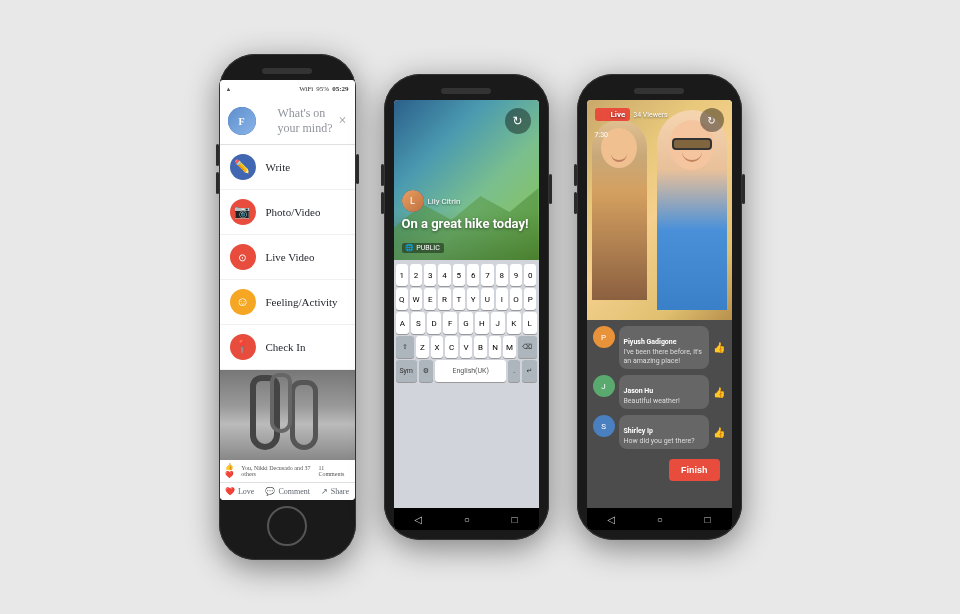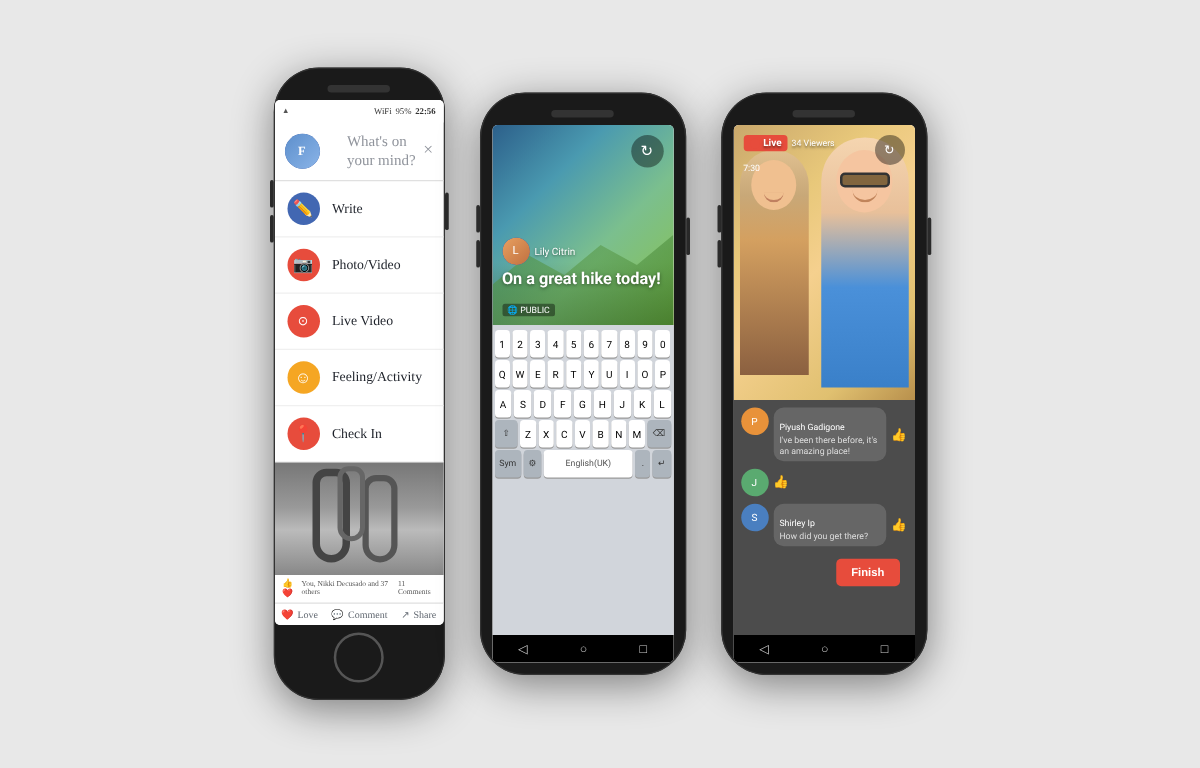--- a/index.html
+++ b/index.html
@@ -425,21 +425,21 @@
       display: flex; align-items: center; justify-content: center;
     }
     .comment-bubble {
       background: rgba(255,255,255,0.15);
       border-radius: 8px;
       padding: 3px 5px;
       flex: 1;
     }
     .comment-name {
       font-size: 7px;
-      font-weight: normal;
+      font-weight: bold;
       color: #fff;
       text-align: right;
     }
     .comment-text {
       font-size: 7px;
       color: #ddd;
       line-height: 1.3;
     }
     .comment-like {
       color: #aaa;
@@ -499,21 +499,21 @@
     <div class="phone-btn-left vol-up" style="position:absolute;left:-3px;top:90px;width:3px;height:22px;background:#2a2a2a;border-radius:2px;"></div>
     <div class="phone-btn-left vol-down" style="position:absolute;left:-3px;top:118px;width:3px;height:22px;background:#2a2a2a;border-radius:2px;"></div>
     <div class="phone-btn-side power" style="position:absolute;right:-3px;top:100px;width:3px;height:30px;background:#2a2a2a;border-radius:2px;"></div>
     <div class="phone-speaker-top"></div>
     <div class="phone-screen">
 
       <div class="status-bar">
         <span style="font-size:6px;color:#555;">▲</span>
         <span style="font-size:7px;color:#333;margin-left:auto;">WiFi</span>
         <span style="font-size:7px;color:#333;">95%</span>
-        <span style="font-size:7px;color:#333;font-weight:600;">22:56</span>
+        <span style="font-size:7px;color:#333;font-weight:600;">05:29</span>
       </div>
 
       <div class="composer-header">
         <div class="avatar-small">
           <div class="avatar-fb">F</div>
         </div>
         <span class="composer-placeholder">What's on your mind?</span>
         <span class="close-btn">×</span>
       </div>
 
@@ -716,20 +716,24 @@
             <span class="comment-name">Piyush Gadigone</span>
             <div class="comment-text">I've been there before, it's an amazing place!</div>
           </div>
           <span class="comment-like comment-like-active">👍</span>
         </div>
 
         <div class="comment-item">
           <div class="comment-avatar" style="background:#5aaa70;">
             <span style="color:#fff;font-size:8px;">J</span>
           </div>
+          <div class="comment-bubble">
+            <span class="comment-name">Jason Hu</span>
+            <div class="comment-text">Beautiful weather!</div>
+          </div>
           <span class="comment-like">👍</span>
         </div>
 
         <div class="comment-item">
           <div class="comment-avatar" style="background:#4a7fc0;">
             <span style="color:#fff;font-size:8px;">S</span>
           </div>
           <div class="comment-bubble">
             <span class="comment-name">Shirley Ip</span>
             <div class="comment-text">How did you get there?</div>

